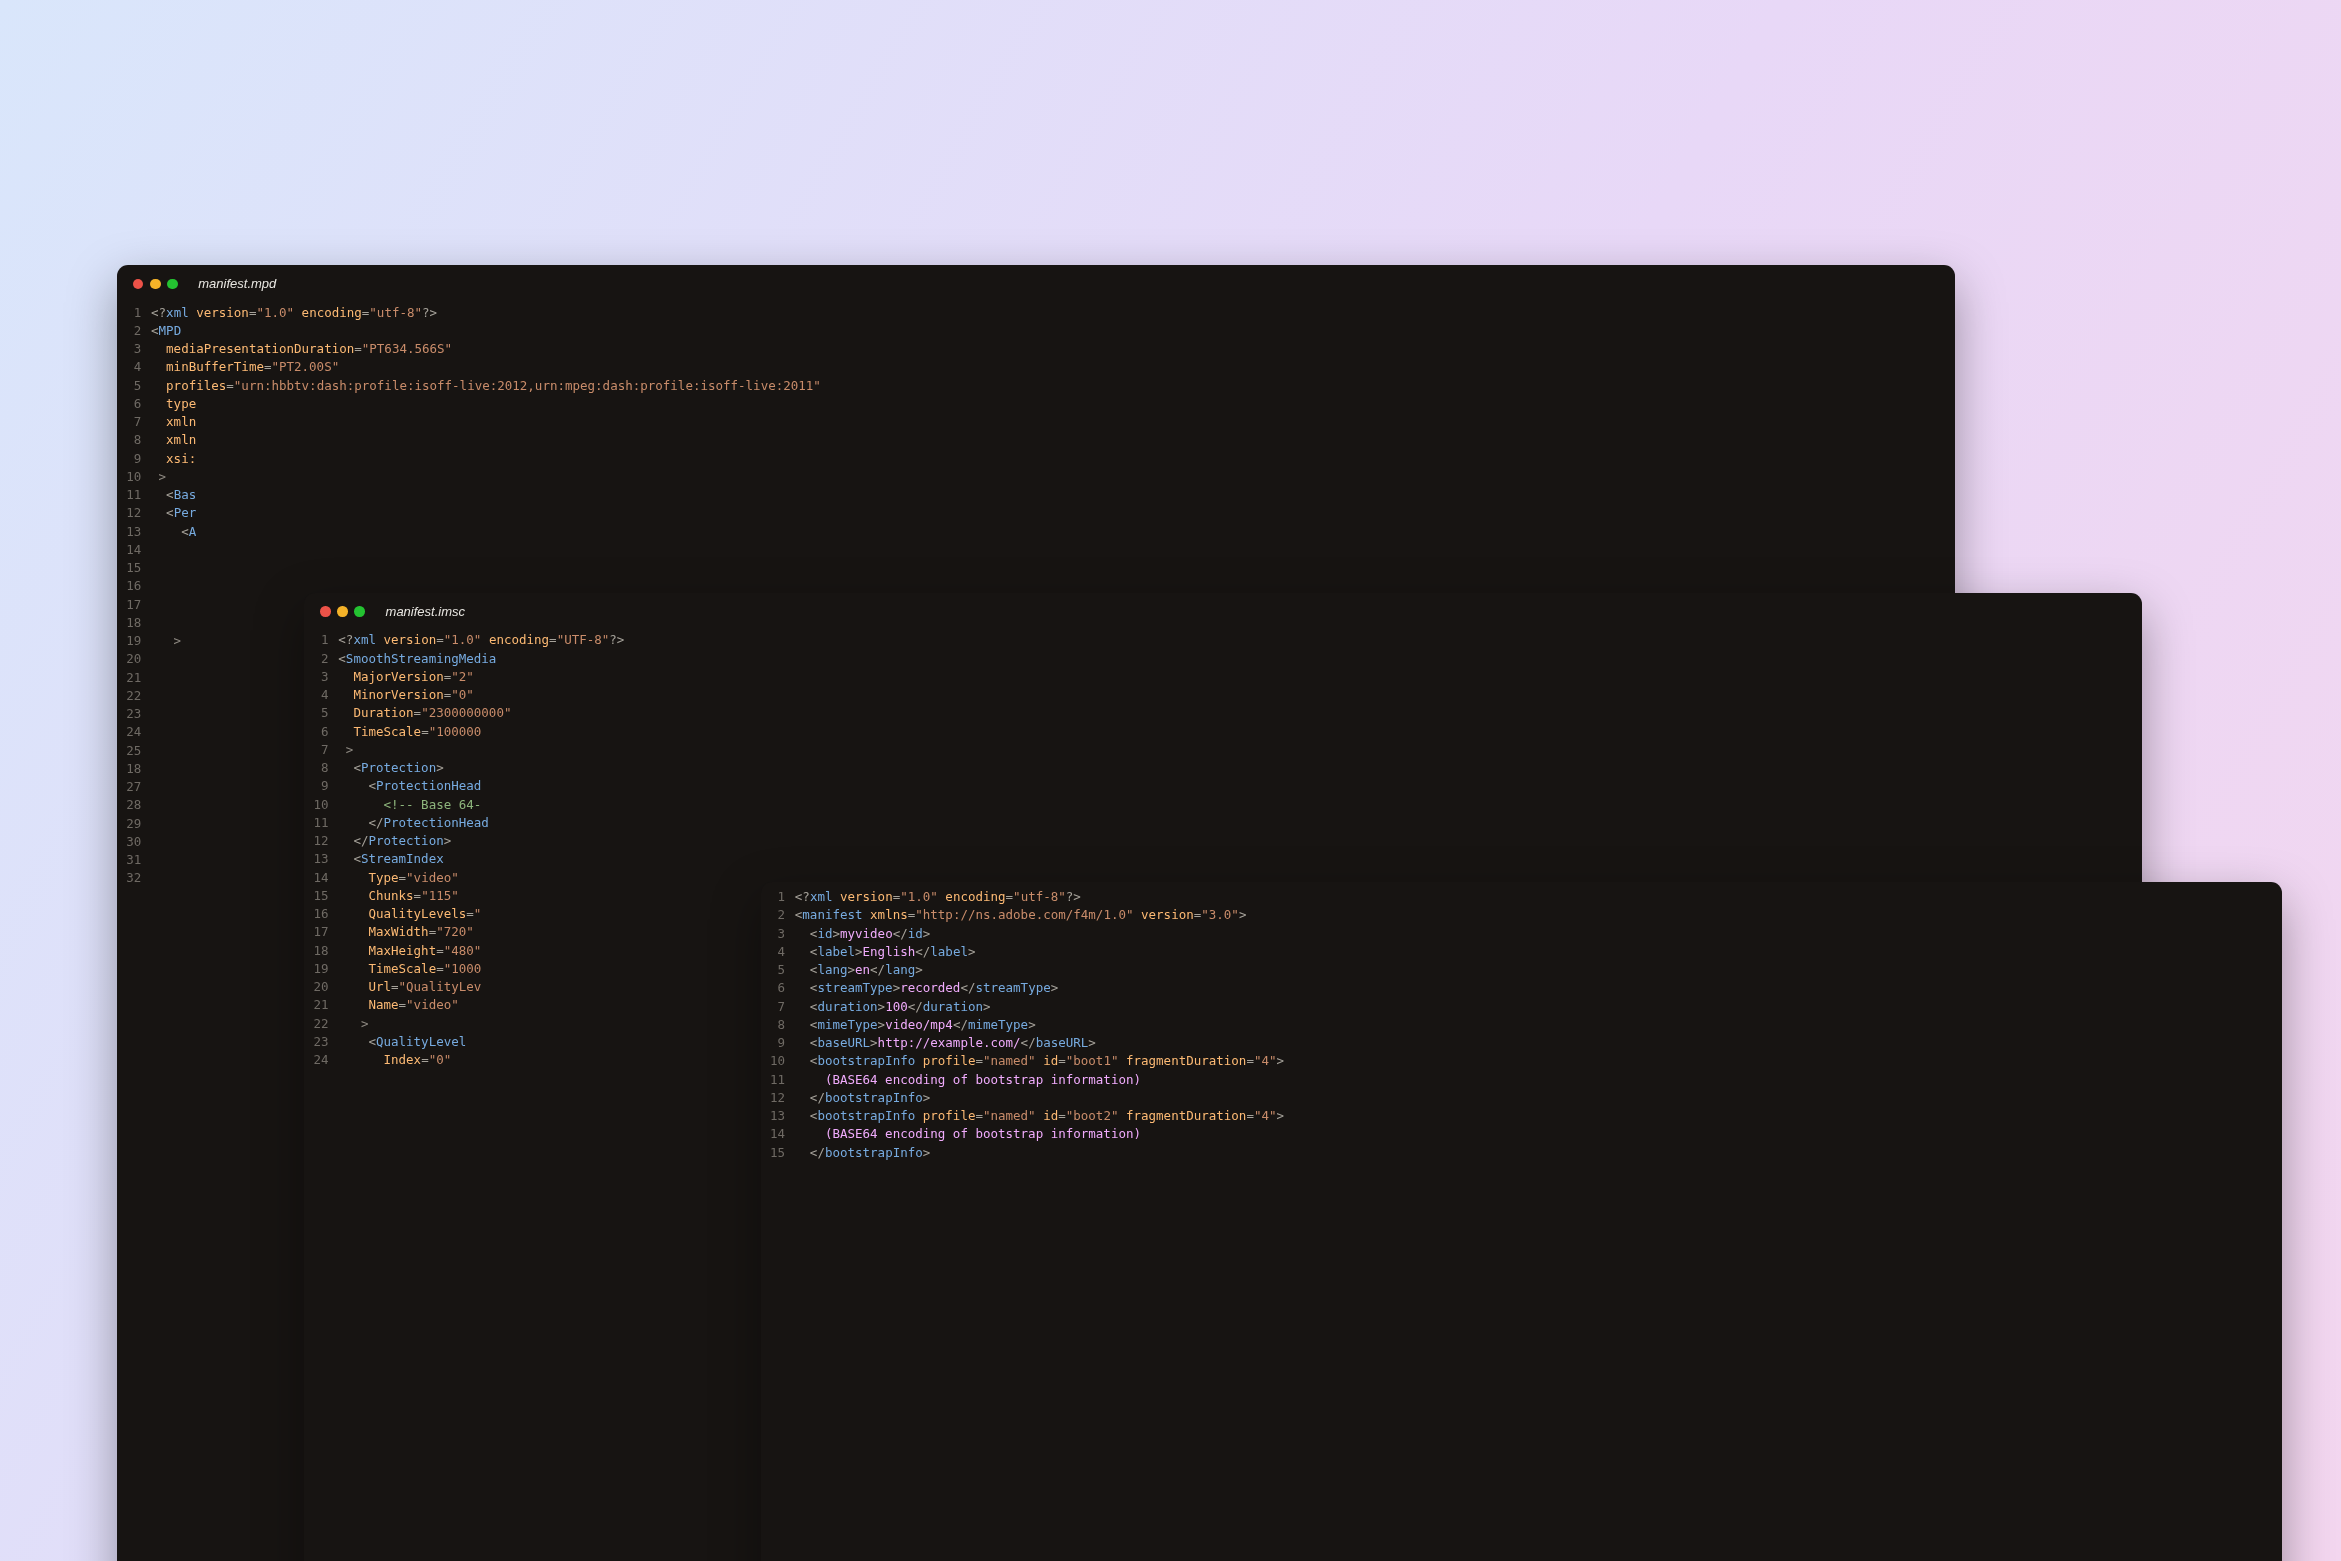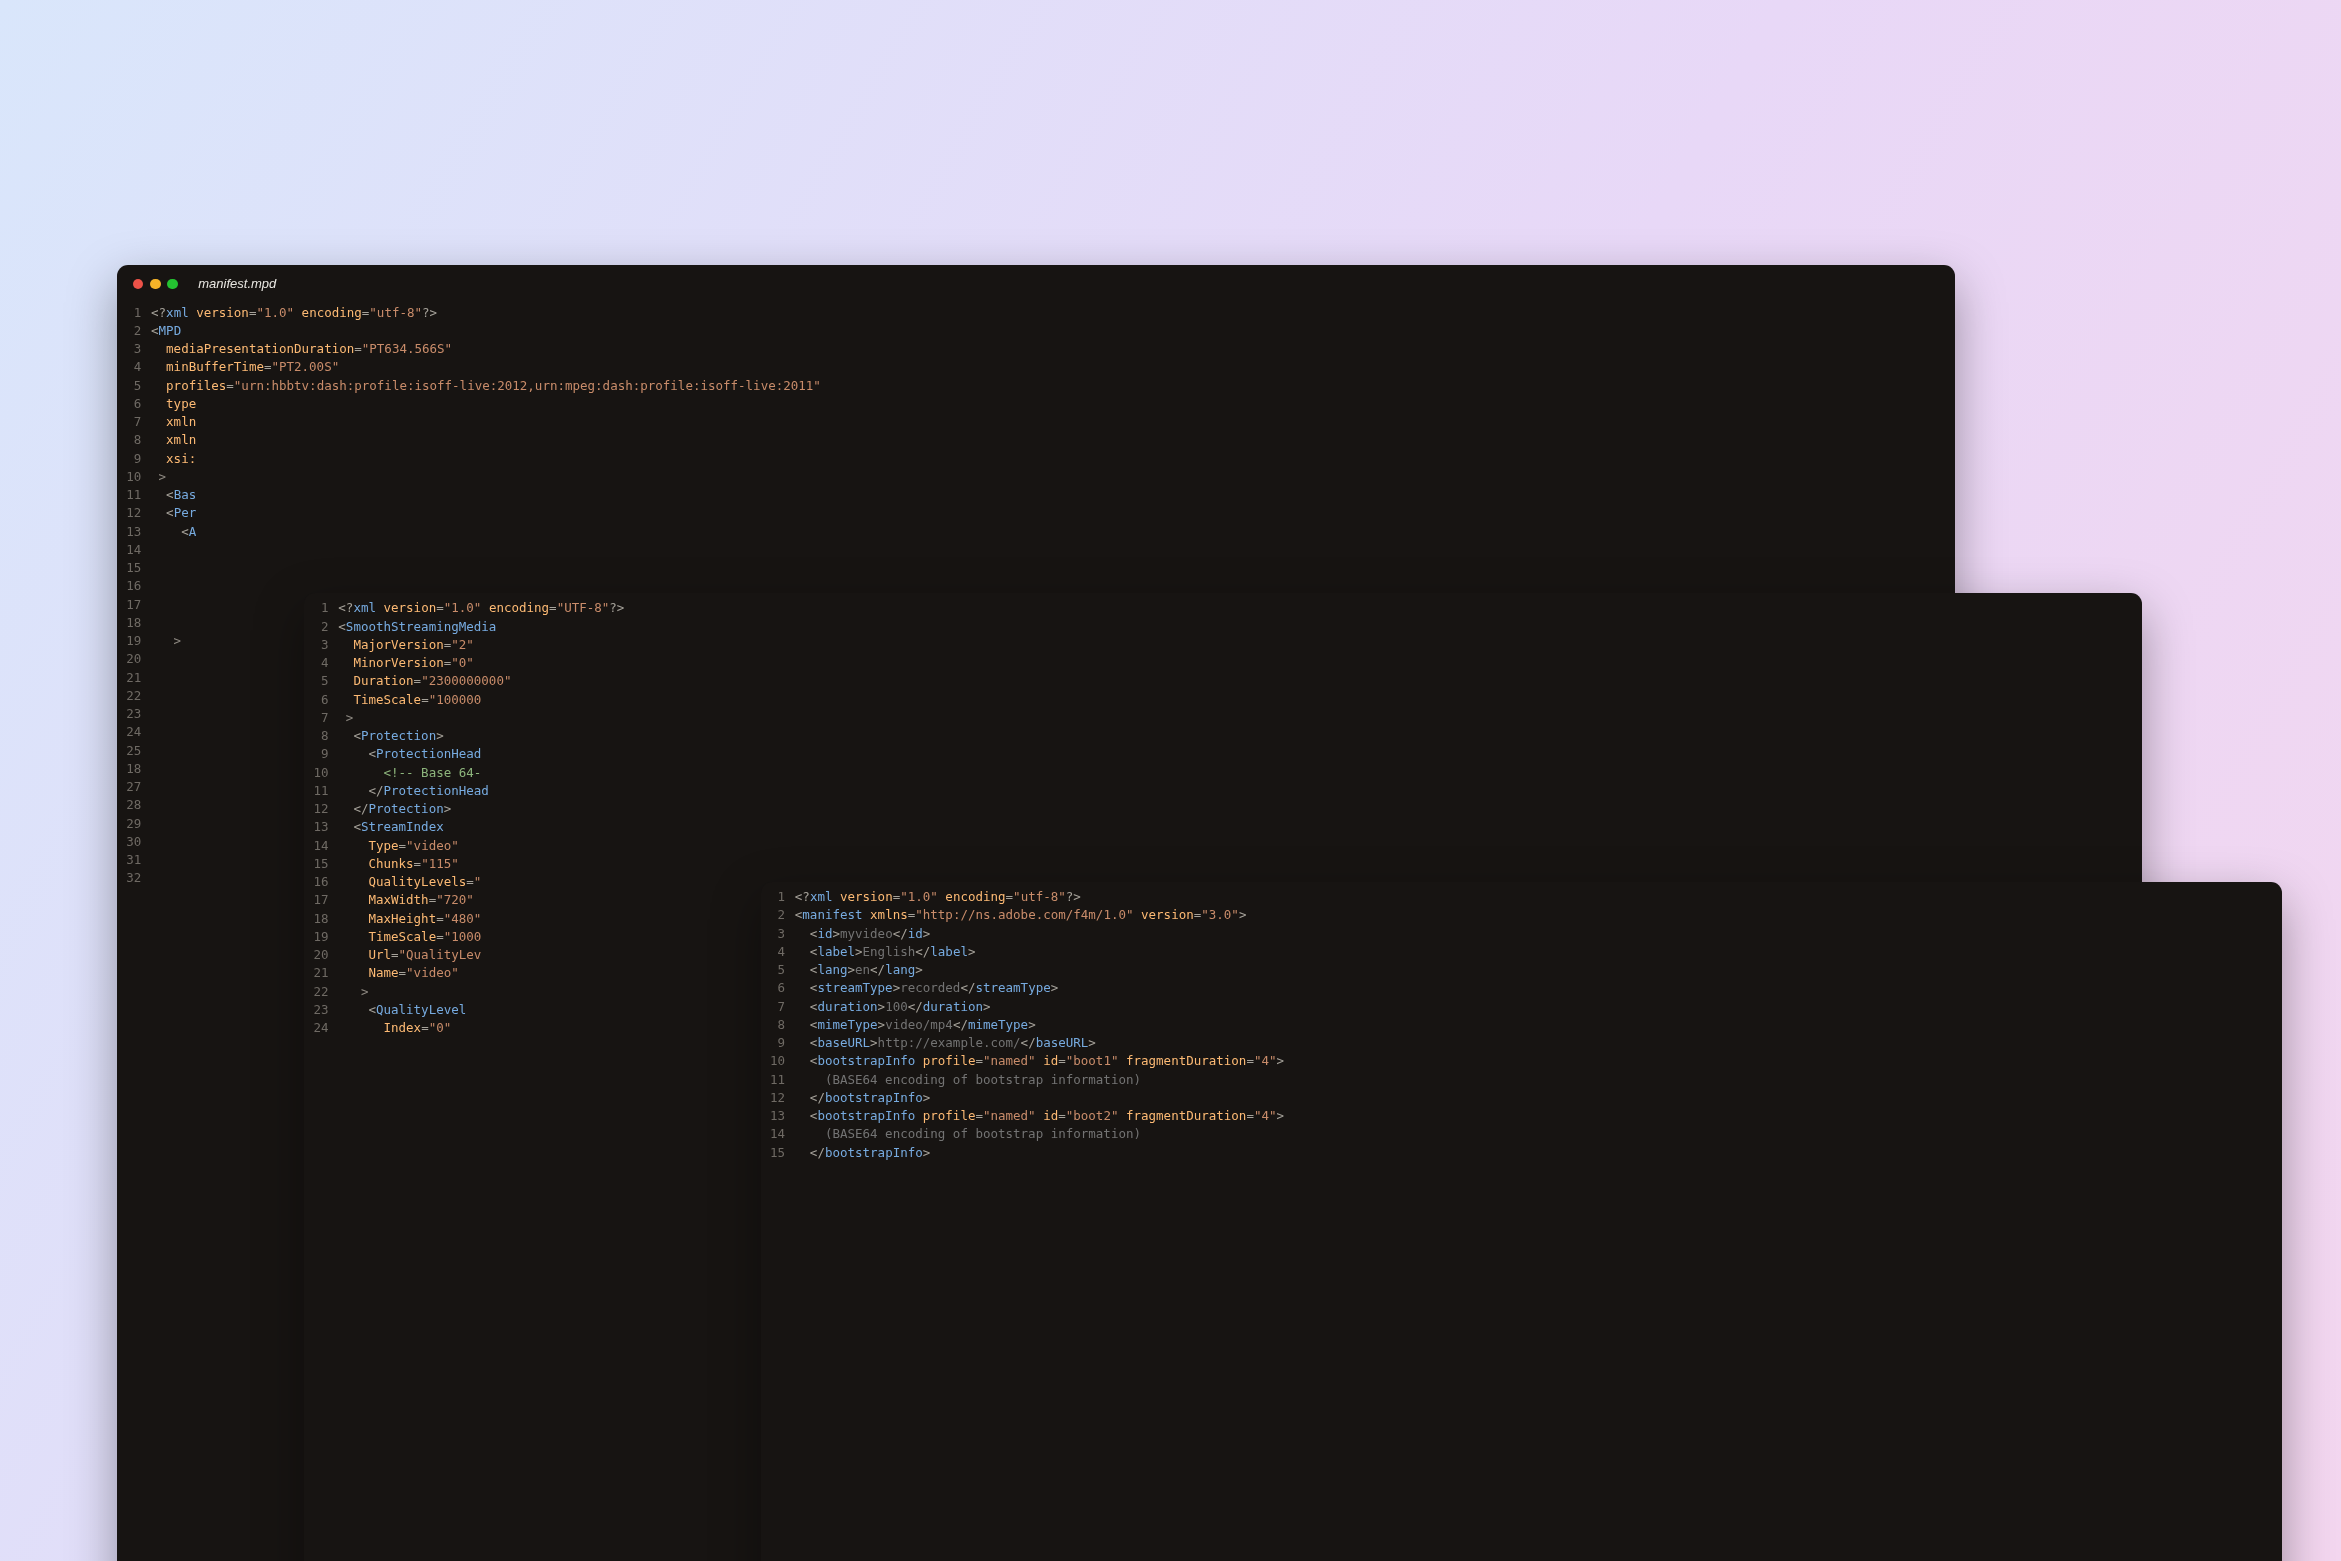--- a/index.html
+++ b/index.html
@@ -60,21 +60,21 @@
     overflow: hidden;
     flex: 1;
   }
   .code .row { display: block; }
 
   
   .pnc  { color: #a6a29a; }          
   .tag  { color: #77abe0; }          
   .attr { color: #fdba74; }          
   .str  { color: #c98c6a; }          
-  .txt  { color: #737373; }          
+  .txt  { color: #f0abfc; }          
   .cmt  { color: #8db57c; }          
   .fold { color: #8d8880; }          
 </style>
 </head>
 <body>
 
 <div class="window win1">
   <div class="titlebar">
     <div class="traffic">
       <div class="dot red"></div>
@@ -116,20 +116,28 @@
         <div>29</div>
         <div>30</div>
         <div>31</div>
         <div>32</div>
       </div>
     <div class="code" id="code-0"><span class="row"><span class="pnc">&lt;?</span><span class="tag">xml </span><span class="attr">version</span><span class="pnc">=</span><span class="str">"1.0"</span><span class="attr"> encoding</span><span class="pnc">=</span><span class="str">"utf-8"</span><span class="pnc">?&gt;</span></span><span class="row"><span class="pnc">&lt;</span><span class="tag">MPD</span></span><span class="row"><span class="attr">  mediaPresentationDuration</span><span class="pnc">=</span><span class="str">"PT634.566S"</span></span><span class="row"><span class="attr">  minBufferTime</span><span class="pnc">=</span><span class="str">"PT2.00S"</span></span><span class="row"><span class="attr">  profiles</span><span class="pnc">=</span><span class="str">"urn:hbbtv:dash:profile:isoff-live:2012,urn:mpeg:dash:profile:isoff-live:2011"</span></span><span class="row"><span class="attr">  type</span></span><span class="row"><span class="attr">  xmln</span></span><span class="row"><span class="attr">  xmln</span></span><span class="row"><span class="attr">  xsi:</span></span><span class="row"><span class="fold"> &gt;</span></span><span class="row"><span class="pnc">  &lt;</span><span class="tag">Bas</span></span><span class="row"><span class="pnc">  &lt;</span><span class="tag">Per</span></span><span class="row"><span class="pnc">    &lt;</span><span class="tag">A</span></span><span class="row"><span class="txt"> </span></span><span class="row"><span class="txt"> </span></span><span class="row"><span class="txt"> </span></span><span class="row"><span class="txt"> </span></span><span class="row"><span class="txt"> </span></span><span class="row"><span class="fold">   &gt;</span></span><span class="row"><span class="txt"> </span></span><span class="row"><span class="txt"> </span></span><span class="row"><span class="txt"> </span></span><span class="row"><span class="txt"> </span></span><span class="row"><span class="txt"> </span></span><span class="row"><span class="txt"> </span></span><span class="row"><span class="txt"> </span></span><span class="row"><span class="txt"> </span></span><span class="row"><span class="txt"> </span></span><span class="row"><span class="txt"> </span></span><span class="row"><span class="txt"> </span></span><span class="row"><span class="txt"> </span></span><span class="row"><span class="txt"> </span></span></div>
   </div>
 </div>
 
 <div class="window win2">
+  <div class="titlebar">
+    <div class="traffic">
+      <div class="dot red"></div>
+      <div class="dot yellow"></div>
+      <div class="dot green"></div>
+    </div>
+    <div class="title">manifest.imsc</div>
+  </div>
   <div class="editor">
     <div class="gutter" id="gutter-1">
         <div>1</div>
         <div>2</div>
         <div>3</div>
         <div>4</div>
         <div>5</div>
         <div>6</div>
         <div>7</div>
         <div>8</div>

